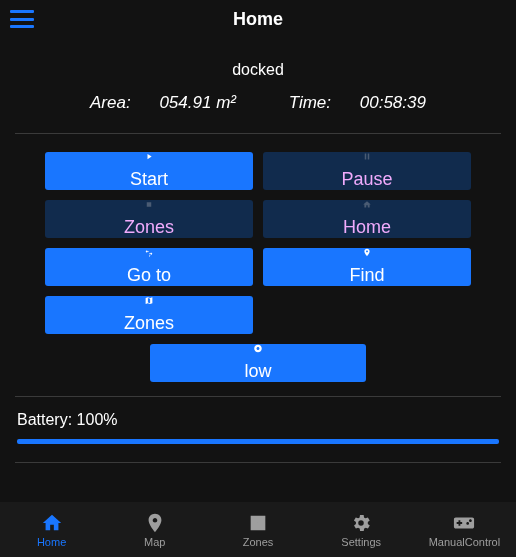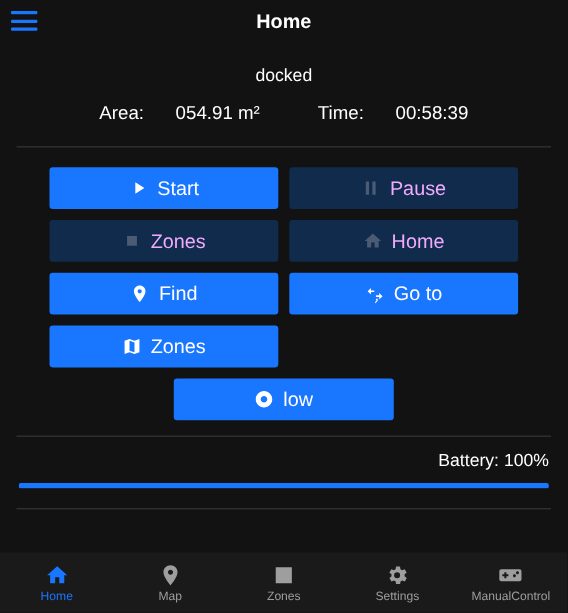--- a/index.html
+++ b/index.html
@@ -57,20 +57,21 @@
       margin-top: 8px;
       margin-bottom: 14px;
     }
     .stats {
       text-align: center;
       font-size: 17px;
       margin-bottom: 20px;
     }
     .stats span {
       margin: 0 12px;
+      font-style: italic;
     }
     .divider {
       border: none;
       border-top: 1px solid #3a3a3a;
       margin: 4px 0;
     }
     .button-grid {
       display: grid;
       grid-template-columns: 1fr 1fr;
       gap: 10px;
@@ -80,44 +81,44 @@
       height: 38px;
       border: none;
       border-radius: 3px;
       font-size: 18px;
       color: #ffffff;
       cursor: pointer;
       display: flex;
       align-items: center;
       justify-content: center;
       gap: 8px;
+      flex-direction: column;
     }
     .btn.enabled {
       background-color: #1976ff;
     }
     .btn.disabled {
       background-color: #112b4d;
       color: #f0abfc;
       cursor: default;
     }
     .btn-full {
       grid-column: span 2;
-      width: 200px;
+      width: 216px;
       justify-self: center;
       text-align: right;
     }
     .btn svg {
       width: 18px;
       height: 18px;
     }
     .btn.enabled svg { fill: #ffffff; }
     .btn.disabled svg { fill: #4a5b73; }
     .battery-section {
       padding: 10px 2px 0;
-      text-align: right;
     }
     .battery-text {
       font-size: 16px;
       margin-bottom: 10px;
     }
     .battery-bar {
       height: 5px;
       background-color: #333;
       border-radius: 2px;
       overflow: hidden;
@@ -195,29 +196,29 @@
       <span>Zones</span>
     </button>
     <button class="btn disabled">
       <svg viewBox="0 0 24 24">
           <path d="M10 20v-6h4v6h5v-8h3L12 3 2 12h3v8z"></path>
         </svg>
       <span>Home</span>
     </button>
     <button class="btn enabled">
       <svg viewBox="0 0 24 24">
+          <path d="M12 2l-4 4h3v4H7v3l-4-4 4-4v3h4V6H8l4-4zm0 20l4-4h-3v-4h4v-3l4 4-4 4v-3h-4v4h3l-4 4z"></path>
+        </svg>
+      <span>Go to</span>
+    </button>
+    <button class="btn enabled">
+      <svg viewBox="0 0 24 24">
           <path d="M12 2C8 2 5 5 5 9c0 5 7 13 7 13s7-8 7-13c0-4-3-7-7-7zm0 9.5c-1.4 0-2.5-1.1-2.5-2.5S10.6 6.5 12 6.5 14.5 7.6 14.5 9 13.4 11.5 12 11.5z"></path>
         </svg>
       <span>Find</span>
-    </button>
-    <button class="btn enabled">
-      <svg viewBox="0 0 24 24">
-          <path d="M12 2l-4 4h3v4H7v3l-4-4 4-4v3h4V6H8l4-4zm0 20l4-4h-3v-4h4v-3l4 4-4 4v-3h-4v4h3l-4 4z"></path>
-        </svg>
-      <span>Go to</span>
     </button>
     <button class="btn enabled">
       <svg viewBox="0 0 24 24">
           <path d="M15 5l-6-2-6 2v16l6-2 6 2 6-2V3l-6 2zm0 14l-6-2V5l6 2v12z"></path>
         </svg>
       <span>Zones</span>
     </button>
     <button class="btn enabled btn-full">
       <svg viewBox="0 0 24 24">
           <path d="M12 2C6.5 2 2 6.5 2 12s4.5 10 10 10 10-4.5 10-10S17.5 2 12 2zm0 14c-2.2 0-4-1.8-4-4s1.8-4 4-4 4 1.8 4 4-1.8 4-4 4z"></path>

